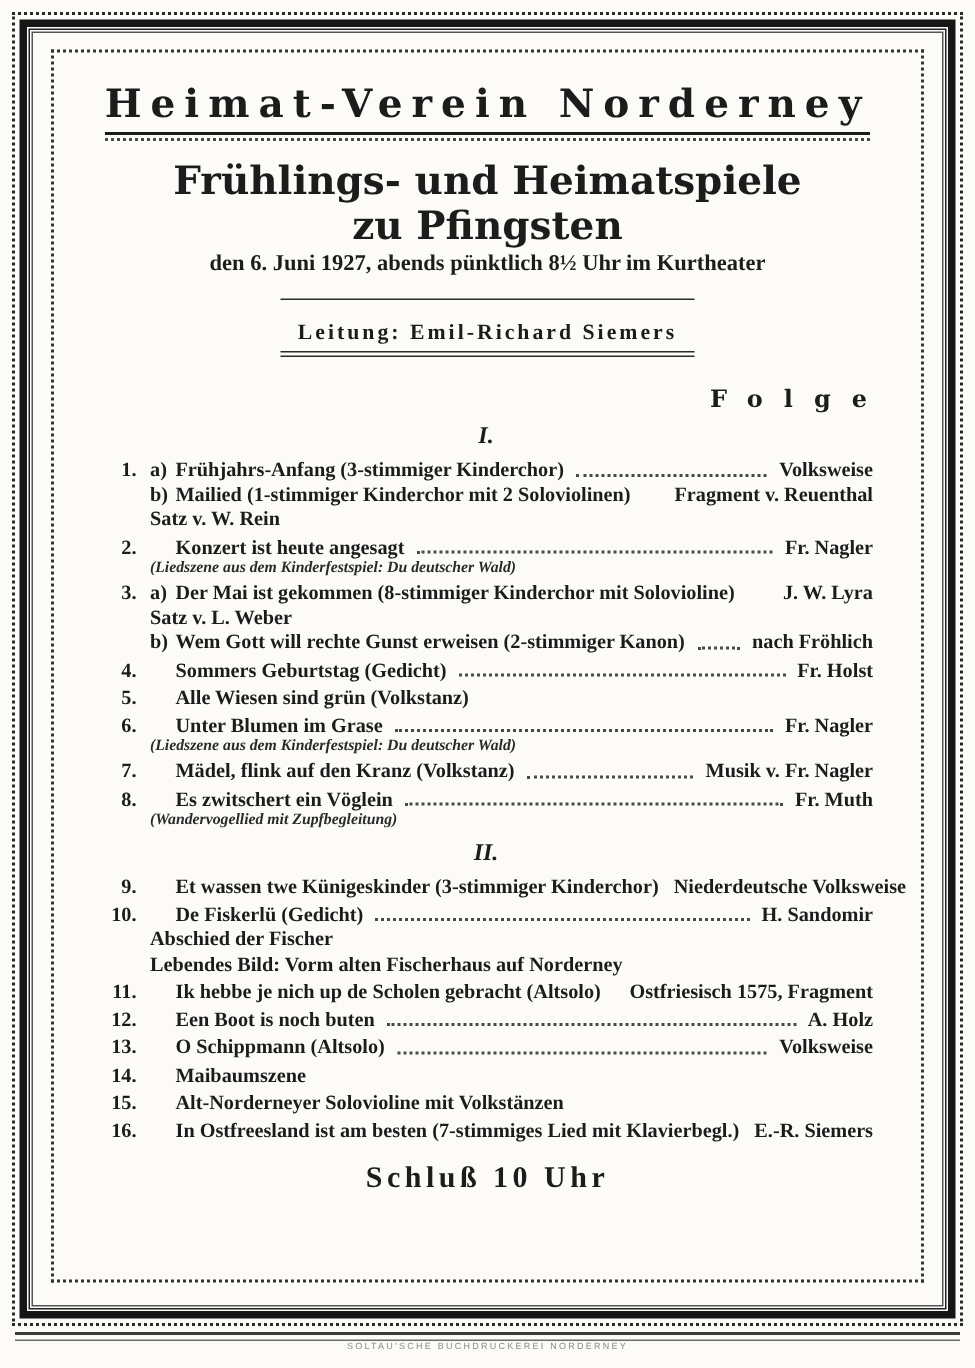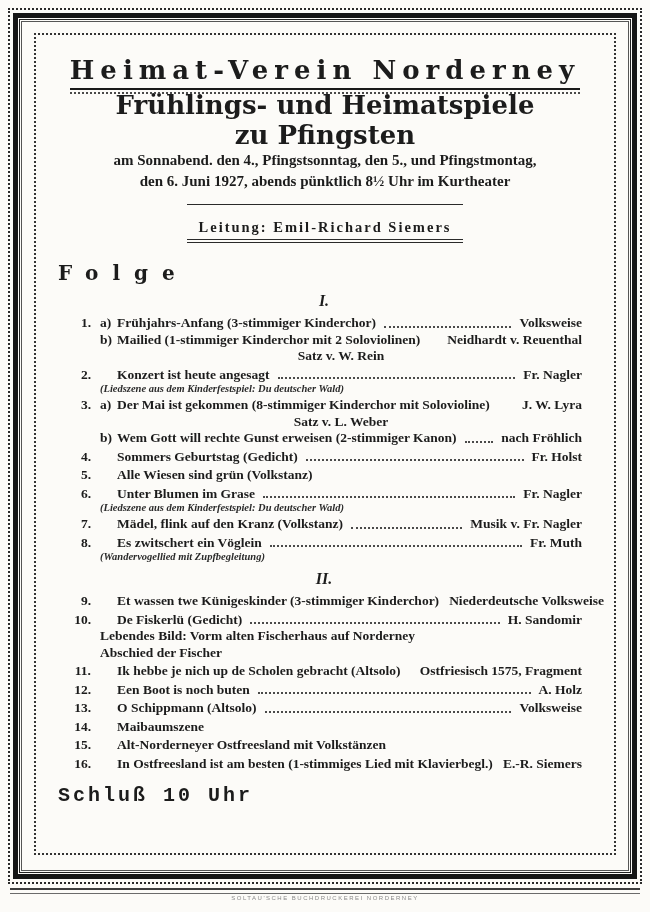--- a/index.html
+++ b/index.html
@@ -35,21 +35,21 @@
     border-top:2px solid #3c3c3c; border-bottom:1px solid #6b6b6b;
   }
   .imprint {
     position:absolute; left:0; right:0; top:895px;
     text-align:center;
     font-family:"Liberation Sans", sans-serif;
     font-size:6px; letter-spacing:1.5px; color:#8a8a8a;
   }
 
   
-  .club-wrap { text-align:center; }
+  .club-wrap { text-align:center; margin-bottom:16px; }
   .club {
     display:inline-block;
     font-family:"DejaVu Serif", serif;
     font-weight:bold;
     font-size:26px; letter-spacing:6px; white-space:nowrap;
     padding-bottom:3px;
     border-bottom:2px solid #1a1a1a;
     position:relative;
   }
   .club::after {
@@ -69,23 +69,23 @@
   }
   .leitung-wrap { text-align:center; margin-bottom:18px; }
   .leitung {
     display:inline-block;
     font-weight:bold; font-size:14.5px; letter-spacing:2px;
     padding:14px 12px 3px;
     border-top:1px solid #2a2a2a;
     border-bottom:4px double #2a2a2a;
   }
   .folge {
-    text-align:left;
+    text-align:right;
     font-family:"DejaVu Serif", serif;
-    font-weight:bold; font-size:20px; letter-spacing:14px;
+    font-weight:bold; font-size:16px; letter-spacing:14px;
     margin-bottom:2px;
   }
 
   
   .section-label {
     text-align:center; font-style:italic; font-weight:bold;
     font-size:16px; margin:7px 0 5px;
   }
   .plist { padding:0 10px 0 8px; }
   .item { display:flex; margin-bottom:2px; }
@@ -100,25 +100,25 @@
   .txt { white-space:nowrap; }
   .leader {
     flex:1 1 auto; min-width:18px;
     border-bottom:2px dotted #4a4a4a;
     margin:0 8px 4px; align-self:flex-end;
   }
   .spacer { flex:1 1 auto; min-width:10px; }
   .rightattr { white-space:nowrap; }
   .line.small { display:block; font-weight:bold; font-size:10.5px; line-height:12px; color:#2a2a2a;font-style:italic; }
   .line.plain { display:block; }
-  .line.rightline { display:block; text-align:center; }
+  .line.rightline { display:block; text-align:left; }
 
   .closing {
-    text-align:left;
-    font-family:Liberation Mono, monospace;
+    text-align:center;
+    font-family:Liberation Serif, serif;
     font-weight:bold; font-size:20px; letter-spacing:3px;
     margin-top:12px;
   }
 </style>
 </head>
 <body>
 
 <div class="sheet">
 
   <div class="frame-zigzag">
@@ -132,21 +132,20 @@
     <div class="club-wrap">
       <div class="club">Heimat-Verein Norderney</div>
     </div>
 
     <div class="main-title">
       <div>Frühlings- und Heimatspiele</div>
       <div>zu Pfingsten</div>
     </div>
 
     <div class="dates">
-      <div>am Sonnabend. den 4., Pfingstsonntag, den 5., und Pfingstmontag,</div>
       <div>den 6. Juni 1927, abends pünktlich 8½ Uhr im Kurtheater</div>
     </div>
 
     <div class="leitung-wrap">
       <div class="leitung">Leitung: Emil-Richard Siemers</div>
     </div>
 
     <div class="folge">Folge</div>
 
     <div class="plist">
@@ -158,21 +157,21 @@
               <div class="line">
                 <span class="prefix">a)</span>
                 <span class="txt">Frühjahrs-Anfang (3-stimmiger Kinderchor)</span>
                 <span class="leader"></span>
                 <span class="rightattr">Volksweise</span>
               </div>
               <div class="line">
                 <span class="prefix">b)</span>
                 <span class="txt">Mailied (1-stimmiger Kinderchor mit 2 Soloviolinen)</span>
                 <span class="spacer"></span>
-                <span class="rightattr">Neidhardt v. Reuenthal</span>
+                <span class="rightattr">Fragment v. Reuenthal</span>
               </div>
               <div class="line rightline">Satz v. W. Rein</div>
             </div>
           </div>
           <div class="item">
             <div class="num">2.</div>
             <div class="ibody">
               <div class="line">
                 <span class="prefix"></span>
                 <span class="txt">Konzert ist heute angesagt</span>
@@ -271,22 +270,22 @@
           </div>
           <div class="item">
             <div class="num">10.</div>
             <div class="ibody">
               <div class="line">
                 <span class="prefix"></span>
                 <span class="txt">De Fiskerlü (Gedicht)</span>
                 <span class="leader"></span>
                 <span class="rightattr">H. Sandomir</span>
               </div>
+              <div class="line plain">Abschied der Fischer</div>
               <div class="line plain">Lebendes Bild: Vorm alten Fischerhaus auf Norderney</div>
-              <div class="line plain">Abschied der Fischer</div>
             </div>
           </div>
           <div class="item">
             <div class="num">11.</div>
             <div class="ibody">
               <div class="line">
                 <span class="prefix"></span>
                 <span class="txt">Ik hebbe je nich up de Scholen gebracht (Altsolo)</span>
                 <span class="spacer"></span>
                 <span class="rightattr">Ostfriesisch 1575, Fragment</span>
@@ -322,30 +321,30 @@
                 <span class="prefix"></span>
                 <span class="txt">Maibaumszene</span>
               </div>
             </div>
           </div>
           <div class="item">
             <div class="num">15.</div>
             <div class="ibody">
               <div class="line">
                 <span class="prefix"></span>
-                <span class="txt">Alt-Norderneyer Ostfreesland mit Volkstänzen</span>
+                <span class="txt">Alt-Norderneyer Solovioline mit Volkstänzen</span>
               </div>
             </div>
           </div>
           <div class="item">
             <div class="num">16.</div>
             <div class="ibody">
               <div class="line">
                 <span class="prefix"></span>
-                <span class="txt">In Ostfreesland ist am besten (1-stimmiges Lied mit Klavierbegl.)</span>
+                <span class="txt">In Ostfreesland ist am besten (7-stimmiges Lied mit Klavierbegl.)</span>
                 <span class="spacer"></span>
                 <span class="rightattr">E.-R. Siemers</span>
               </div>
             </div>
           </div>
         </div>
       </div>
 
     <div class="closing">Schluß 10 Uhr</div>
 

